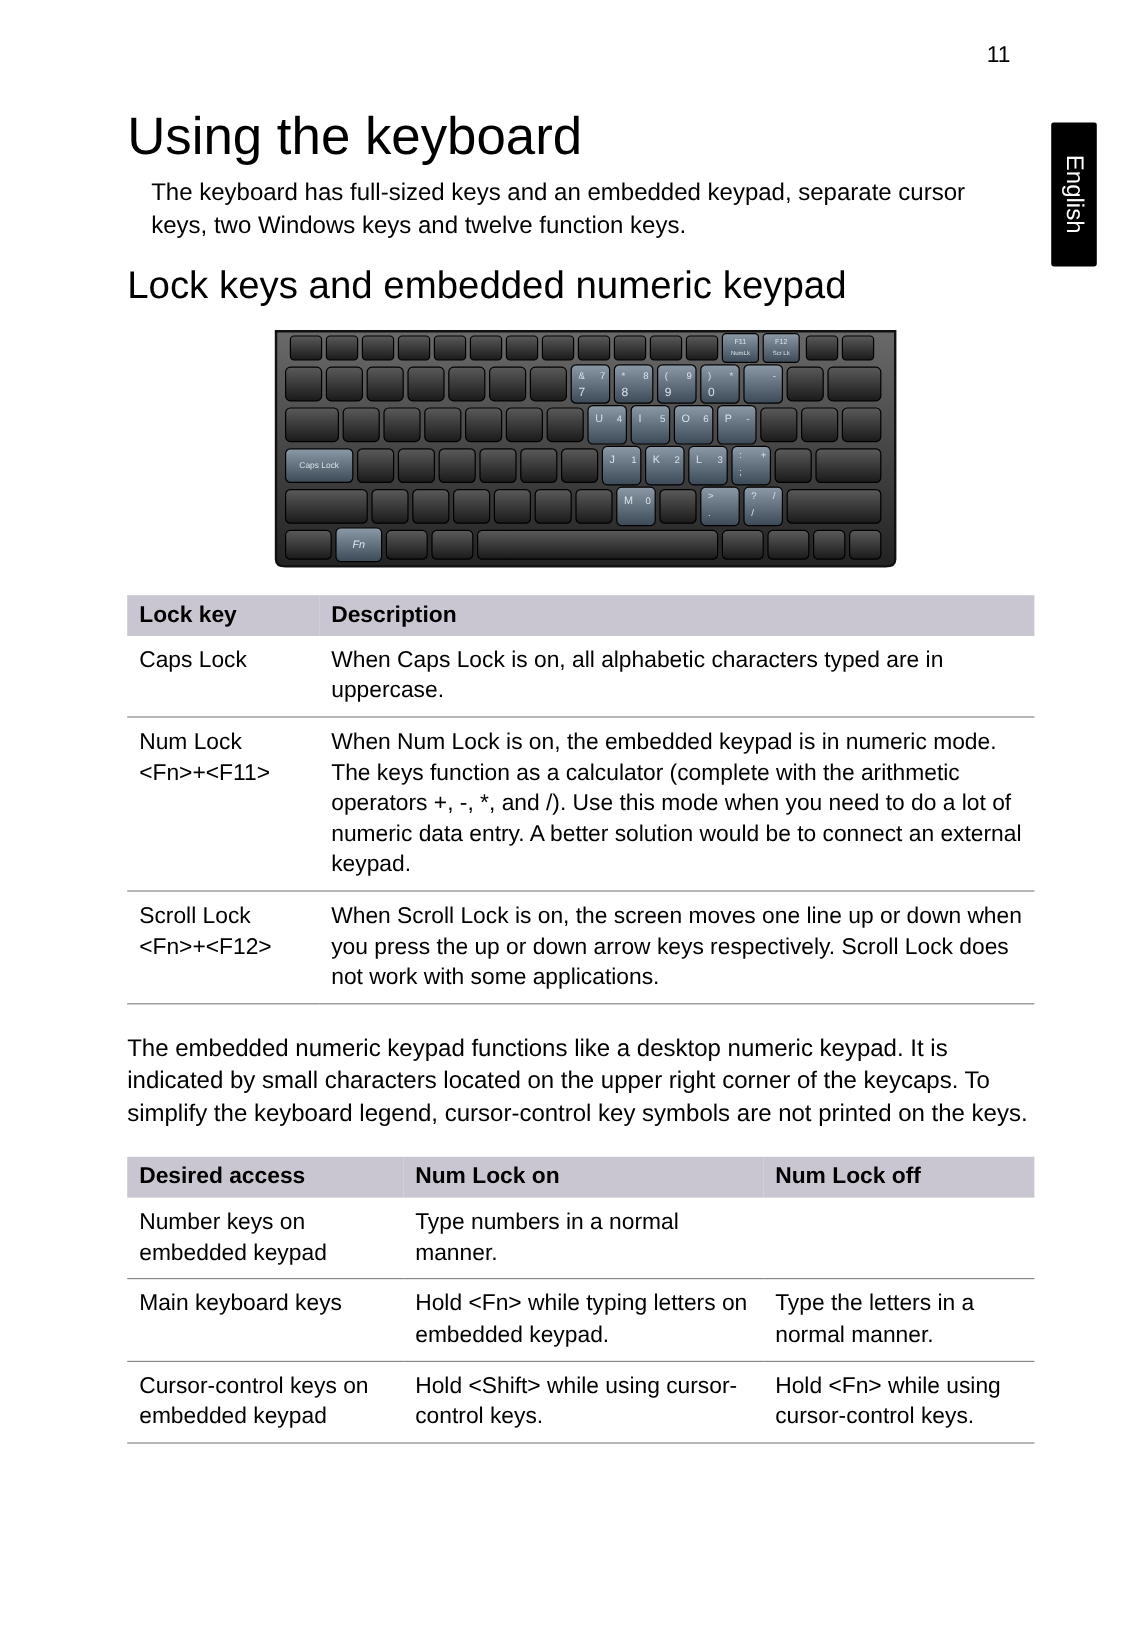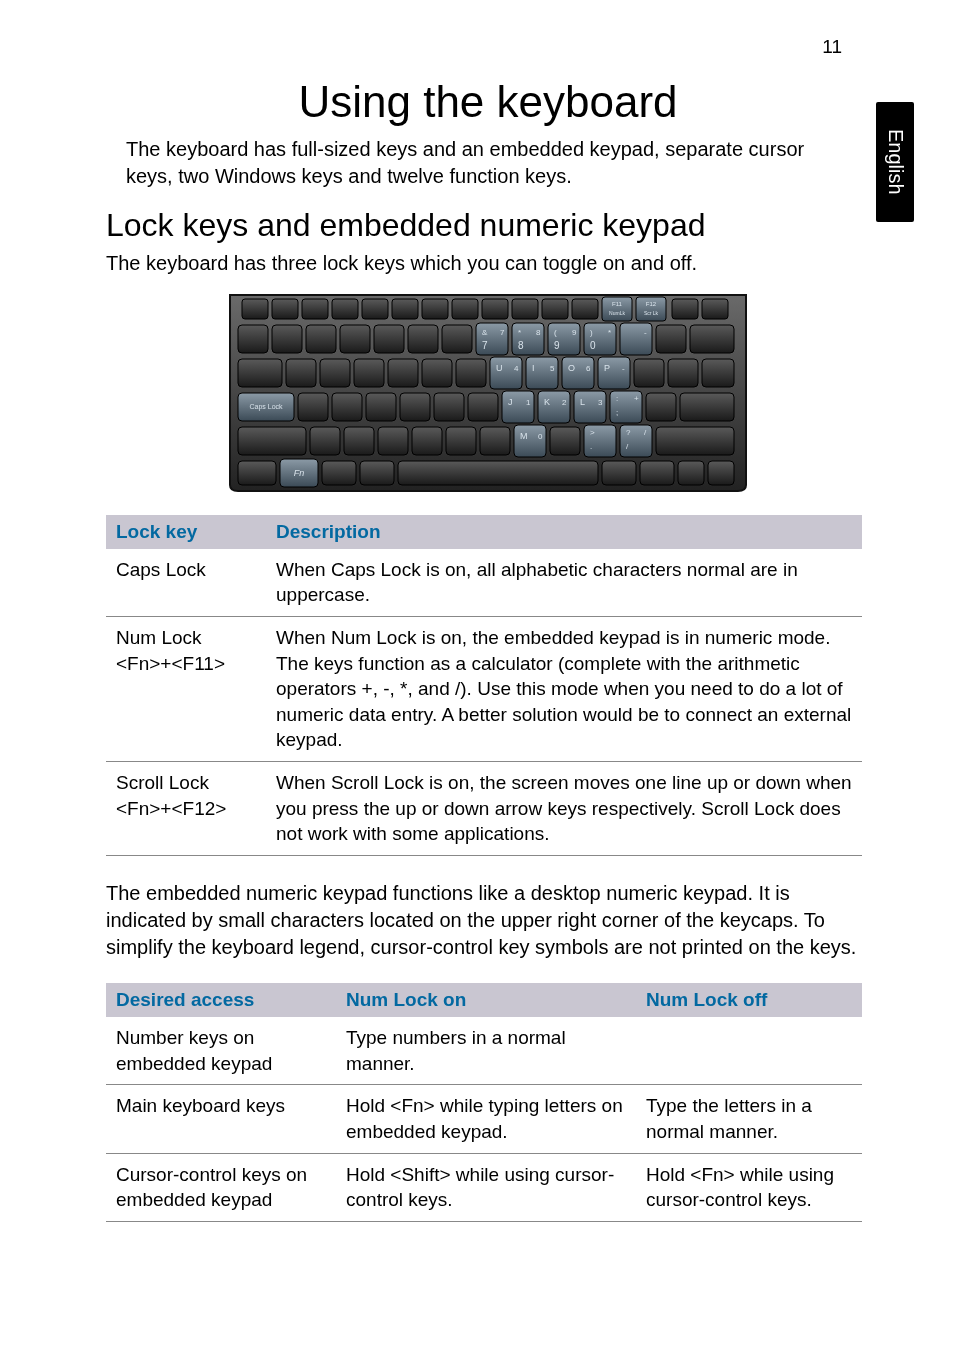--- a/index.html
+++ b/index.html
@@ -1,51 +1,50 @@
 <!DOCTYPE html>
 <html><head>
   <meta charset="utf-8">
   <style>
     * { box-sizing: border-box; margin: 0; padding: 0; }
     html, body { width: 954px; height: 1369px; background: #fff; font-family: "Segoe UI", Tahoma, sans-serif; color: #000; }
-    .page { position: relative; width: 954px; height: 1103px; padding: 32px 84px 60px 106px; }
+    .page { position: relative; width: 954px; height: 1103px; padding: 44px 84px 60px 106px; }
     .page-number { position: absolute; top: 36px; right: 112px; font-size: 19px; }
     .side-tab {
       position: absolute; top: 102px; right: 40px; width: 38px; height: 120px;
       background: #000; color: #fff; display: flex; align-items: center; justify-content: center;
       writing-mode: vertical-rl; text-orientation: mixed; font-size: 20px; border-radius: 2px;
       font-family: "Segoe UI", Tahoma, sans-serif;
     }
-    h1 { font-size: 44px; font-weight: 400; margin-top: 46px; line-height: 1.1; text-align: center; }
+    h1 { font-size: 44px; font-weight: 400; margin-top: 46px; line-height: 1.1; }
     .intro { font-size: 20px; line-height: 1.35; margin-top: 10px; max-width: 700px; margin-left: 20px; }
     h2 { font-size: 32px; font-weight: 400; margin-top: 18px; line-height: 1.1; }
     .sub { font-size: 20px; margin-top: 8px; }
     .keyboard-figure { display: block; margin: 14px auto 0 auto; }
     table { width: 756px; border-collapse: collapse; margin-top: 22px; font-size: 19px; }
-    th { text-align: left; font-weight: 700; background: #c9c6d1; padding: 6px 10px; color: #0369a1; }
+    th { text-align: left; font-weight: 700; background: #c9c6d1; padding: 6px 10px; color: #000000; }
     td { padding: 8px 10px; vertical-align: top; border-bottom: 1px solid #888; line-height: 1.35; }
     tr.header-row th { border-bottom: none; }
     .col-lock-key { width: 160px; }
     .para { font-size: 20px; line-height: 1.35; margin-top: 24px; max-width: 760px; }
     .col-desired { width: 230px; margin-top: 16px; }
     .col-nlon { width: 300px; }
     .col-nloff { width: 226px; }
   </style>
 </head>
 <body>
 
 <div class="page">
   <div class="page-number">11</div>
   <div class="side-tab">English</div>
 
   <h1>Using the keyboard</h1>
   <p class="intro">The keyboard has full-sized keys and an embedded keypad, separate cursor keys, two Windows keys and twelve function keys.</p>
 
   <h2>Lock keys and embedded numeric keypad</h2>
-  <p class="sub">The keyboard has three lock keys which you can toggle on and off.</p>
 
   <svg class="keyboard-figure" width="524" height="204" viewBox="0 0 524 204">
     <defs>
       <linearGradient id="kbgrad" x1="0" y1="0" x2="0" y2="1">
         <stop offset="0" stop-color="#6a6a6a"></stop>
         <stop offset="1" stop-color="#222"></stop>
       </linearGradient>
       <linearGradient id="keygrad" x1="0" y1="0" x2="0" y2="1">
         <stop offset="0" stop-color="#5a5a5a"></stop>
         <stop offset="1" stop-color="#1a1a1a"></stop>
@@ -205,21 +204,21 @@
   </svg>
 
   <table>
     <tbody>
         <tr class="header-row">
       <th class="col-lock-key">Lock key</th>
       <th>Description</th>
     </tr>
     <tr>
       <td>Caps Lock</td>
-      <td>When Caps Lock is on, all alphabetic characters normal are in uppercase.</td>
+      <td>When Caps Lock is on, all alphabetic characters typed are in uppercase.</td>
     </tr>
     <tr>
       <td>Num Lock &lt;Fn&gt;+&lt;F11&gt;</td>
       <td>When Num Lock is on, the embedded keypad is in numeric mode. The keys function as a calculator (complete with the arithmetic operators +, -, *, and /). Use this mode when you need to do a lot of numeric data entry. A better solution would be to connect an external keypad.</td>
     </tr>
     <tr>
       <td>Scroll Lock &lt;Fn&gt;+&lt;F12&gt;</td>
       <td>When Scroll Lock is on, the screen moves one line up or down when you press the up or down arrow keys respectively. Scroll Lock does not work with some applications.</td>
     </tr>
   </tbody>

